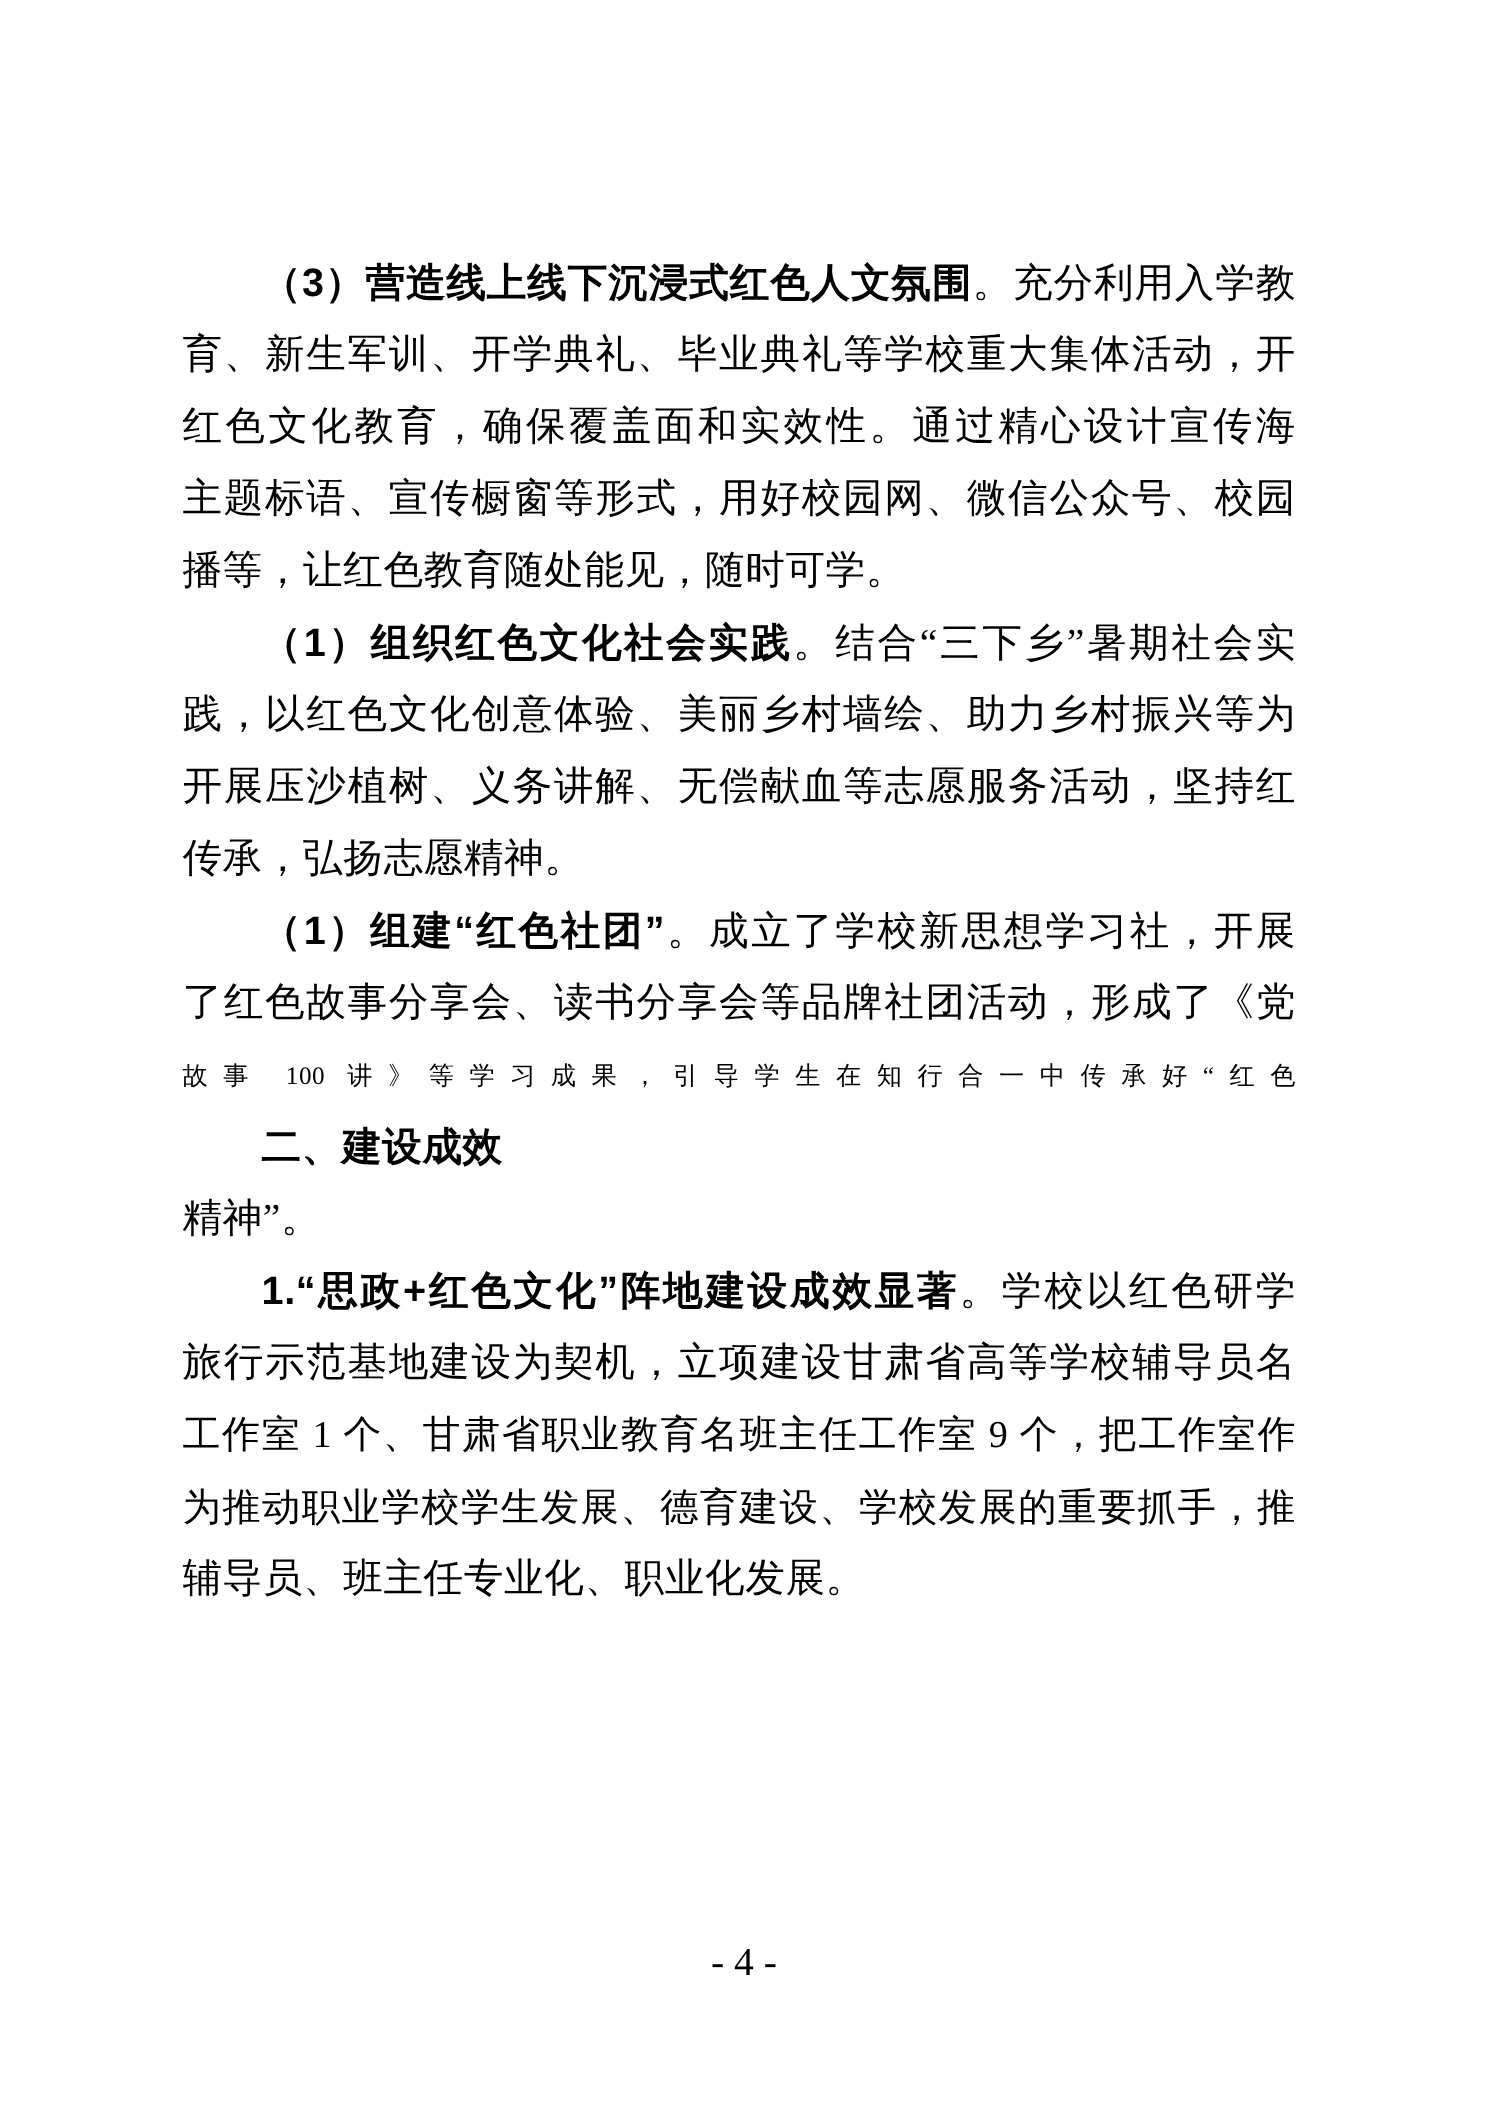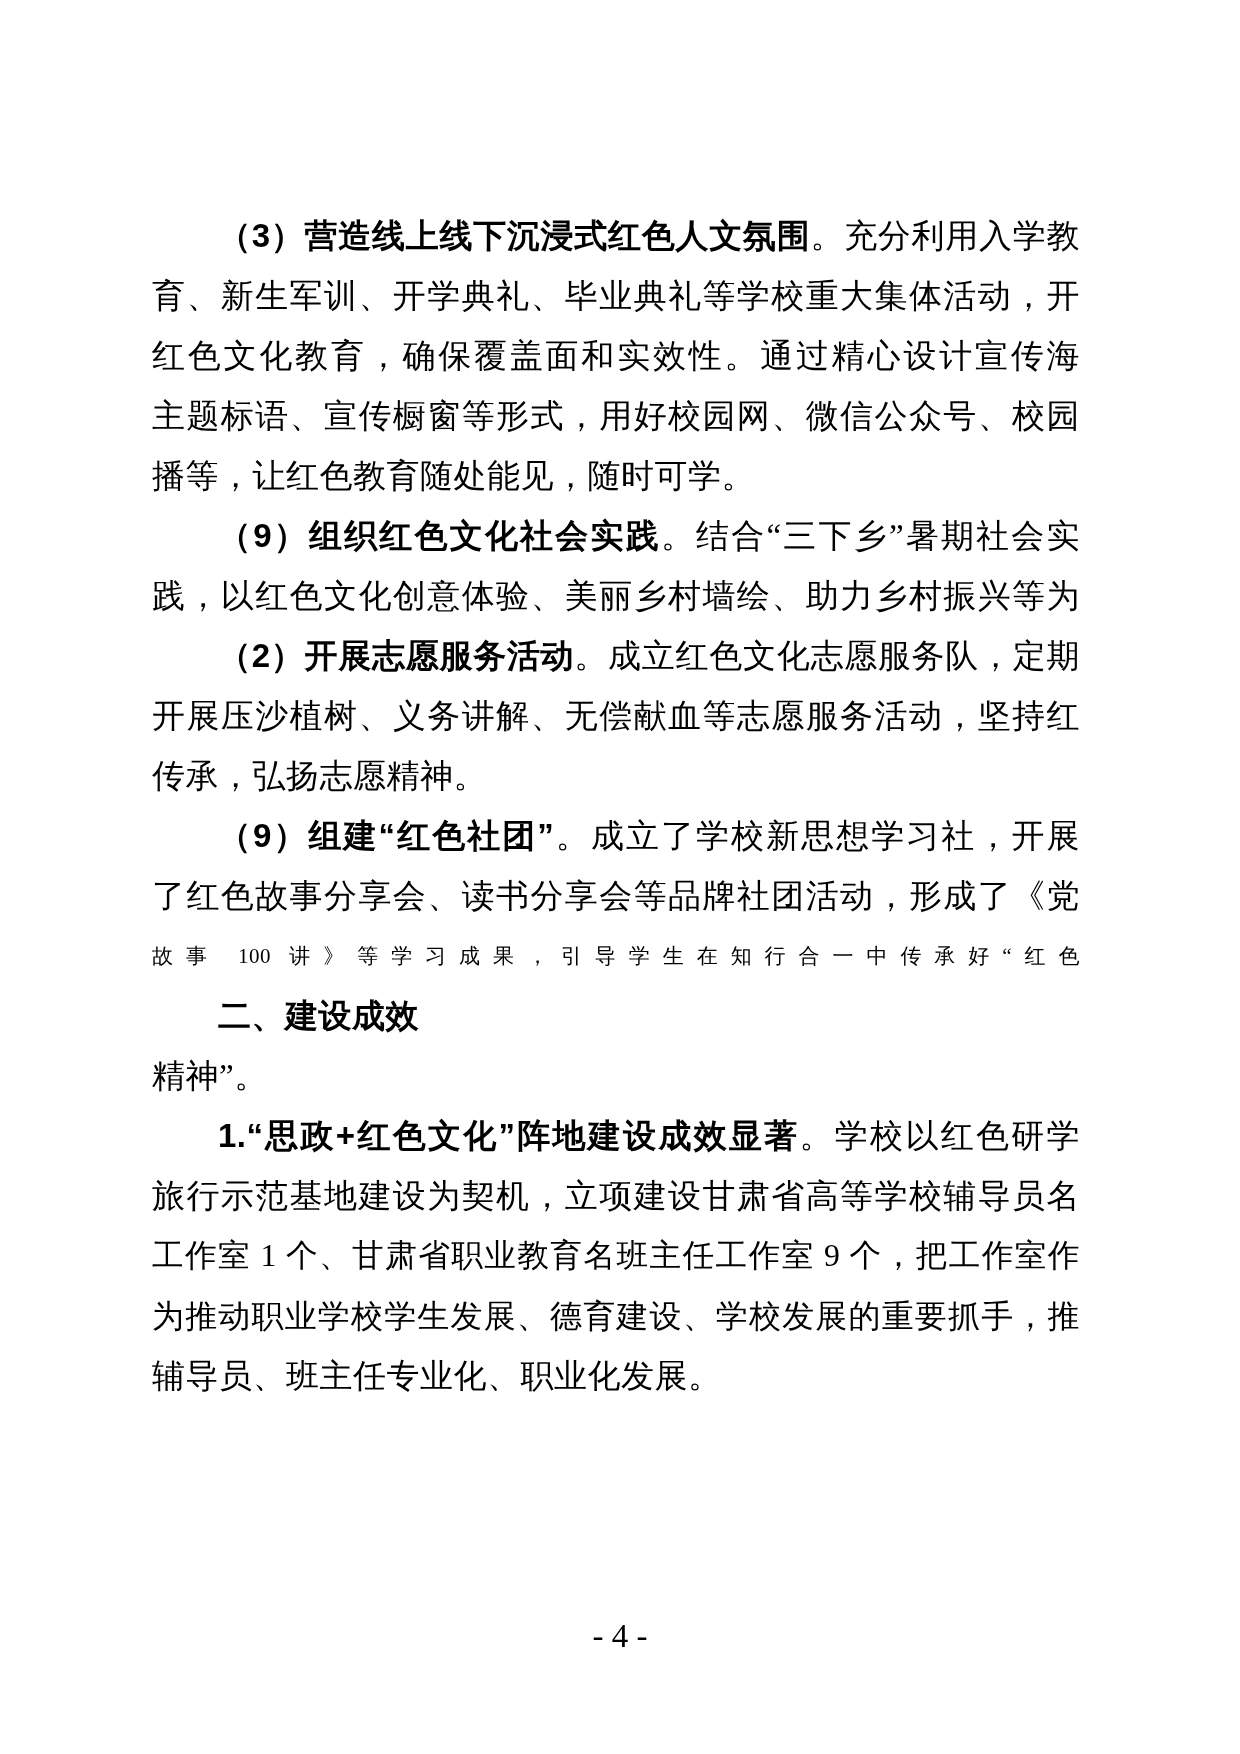--- a/index.html
+++ b/index.html
@@ -52,26 +52,25 @@
 </head>
 <body>
 
 <div class="page">
   <div class="text-block" id="text-block">
       <div class="line justify indent"><span class="seg bold">（3）营造线上线下沉浸式红色人文氛围</span><span class="seg">。充分利用入学教</span></div>
       <div class="line justify"><span class="seg">育、新生军训、开学典礼、毕业典礼等学校重大集体活动，开展</span></div>
       <div class="line justify"><span class="seg">红色文化教育，确保覆盖面和实效性。通过精心设计宣传海报、</span></div>
       <div class="line justify"><span class="seg">主题标语、宣传橱窗等形式，用好校园网、微信公众号、校园广</span></div>
       <div class="line"><span class="seg">播等，让红色教育随处能见，随时可学。</span></div>
-      <div class="line justify indent"><span class="seg bold">（9）组织红色文化社会实践</span><span class="seg">。结合“三下乡”暑期社会实</span></div>
+      <div class="line justify indent"><span class="seg bold">（1）组织红色文化社会实践</span><span class="seg">。结合“三下乡”暑期社会实</span></div>
       <div class="line justify"><span class="seg">践，以红色文化创意体验、美丽乡村墙绘、助力乡村振兴等为主</span></div>
-      <div class="line justify indent"><span class="seg bold">（2）开展志愿服务活动</span><span class="seg">。成立红色文化志愿服务队，定期</span></div>
       <div class="line justify"><span class="seg">开展压沙植树、义务讲解、无偿献血等志愿服务活动，坚持红色</span></div>
       <div class="line"><span class="seg">传承，弘扬志愿精神。</span></div>
-      <div class="line justify indent"><span class="seg bold">（9）组建“红色社团”</span><span class="seg">。成立了学校新思想学习社，开展</span></div>
+      <div class="line justify indent"><span class="seg bold">（1）组建“红色社团”</span><span class="seg">。成立了学校新思想学习社，开展</span></div>
       <div class="line justify"><span class="seg">了红色故事分享会、读书分享会等品牌社团活动，形成了《党史</span></div>
       <div class="line justify" style="font-size: 21px;"><span class="seg">故事 100 讲》等学习成果，引导学生在知行合一中传承好“红色</span></div>
       <div class="line indent"><span class="seg bold">二、建设成效</span></div>
       <div class="line"><span class="seg">精神”。</span></div>
       <div class="line justify indent"><span class="seg bold">1.“思政+红色文化”阵地建设成效显著</span><span class="seg">。学校以红色研学</span></div>
       <div class="line justify"><span class="seg">旅行示范基地建设为契机，立项建设甘肃省高等学校辅导员名师</span></div>
       <div class="line justify" style="font-size: 31.7px;"><span class="seg">工作室 1 个、甘肃省职业教育名班主任工作室 9 个，把工作室作</span></div>
       <div class="line justify" style="font-size: 32px;"><span class="seg">为推动职业学校学生发展、德育建设、学校发展的重要抓手，推动</span></div>
       <div class="line"><span class="seg">辅导员、班主任专业化、职业化发展。</span></div>
     </div>

